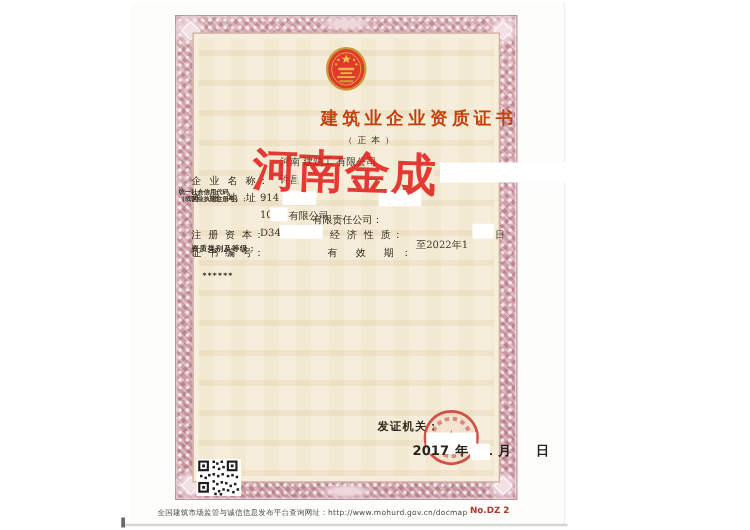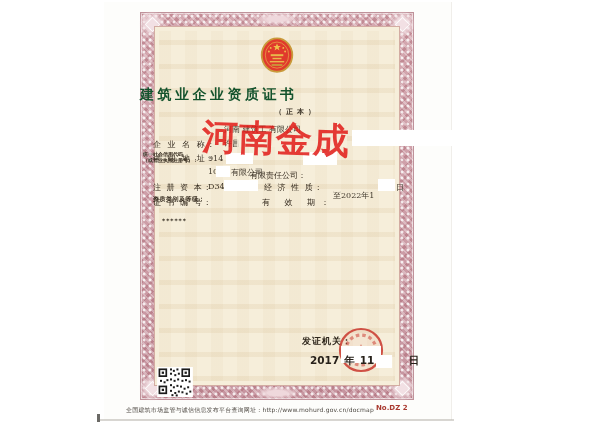--- a/index.html
+++ b/index.html
@@ -37,41 +37,41 @@
     background:#f6eeda;border:1px solid rgba(176,106,106,.5);}
   .paper::before{content:"";position:absolute;inset:4px;
     background:repeating-linear-gradient(0deg, rgba(202,171,120,.15) 0 5px, rgba(0,0,0,0) 5px 24px);}
   .paper::after{content:"";position:absolute;inset:4px;
     background:repeating-linear-gradient(90deg, rgba(202,171,120,.07) 0 12px, rgba(0,0,0,0) 12px 26px);}
 
   .abs{position:absolute;}
   .lbl{font-weight:400;color:#33291d;margin-top:16px;}
   .val{font-family:"DejaVu Serif","Liberation Serif",serif;color:#3f372b;}
 
-  .title{left:140px;top:86px;width:274px;text-align:left;font-size:14px;font-weight:700;
-         letter-spacing:3.5px;color:#14532d;}
-  .subtitle{left:140px;top:107px;width:314px;text-align:center;font-size:7px;font-weight:700;
+  .title{left:140px;top:86px;width:274px;text-align:right;font-size:14px;font-weight:700;
+         letter-spacing:3.5px;color:#c2410c;}
+  .subtitle{left:140px;top:107px;width:314px;text-align:center;font-size:7px;font-weight:400;
             letter-spacing:4px;color:#3a3226;}
 
   .row-lbl{font-size:8px;letter-spacing:2px;}
   .row-val{font-size:8px;}
   .tiny-lbl{font-size:5px;line-height:6px;font-weight:700;color:#33291d;}
 
   .category-lbl{font-size:6px;font-weight:700;color:#33291d;letter-spacing:.5px;}
   .category-val{font-size:9.5px;font-weight:700;color:#372f20;letter-spacing:1px;
                 font-family:"DejaVu Serif","Liberation Serif",serif;}
   .stars{font-size:6px;font-weight:700;color:#2c2419;letter-spacing:1px;}
 
   .watermark{left:202px;top:120px;font-size:36px;font-weight:700;line-height:36px;
     font-family:"DejaVu Serif","Liberation Serif",serif;color:rgba(224,26,22,.85);
     letter-spacing:1px;transform:rotate(2deg);white-space:nowrap;}
 
   .authority{left:302px;top:335px;font-size:9px;font-weight:700;color:#2e261b;letter-spacing:1px;}
   .date-row{left:310px;top:354px;font-size:10.5px;font-weight:700;color:#27211a;white-space:nowrap;}
-  .date-row span{display:inline-block;}
+  .date-row span{display:inline-block;margin-left:20px;}
   .made-by{left:284px;top:374px;font-size:7px;font-weight:700;color:#3a3020;letter-spacing:.5px;}
 
   .redact{position:absolute;background:#ffffff;}
   .soft-patch{position:absolute;background:rgba(246,238,218,.82);}
 
   .footer-url{left:126px;top:406px;font-size:6px;color:#4e4943;letter-spacing:.2px;white-space:nowrap;}
   .serial{left:376px;top:404px;font-size:7px;font-weight:700;color:#a93a30;white-space:nowrap;}
 </style>
 </head>
 <body>

